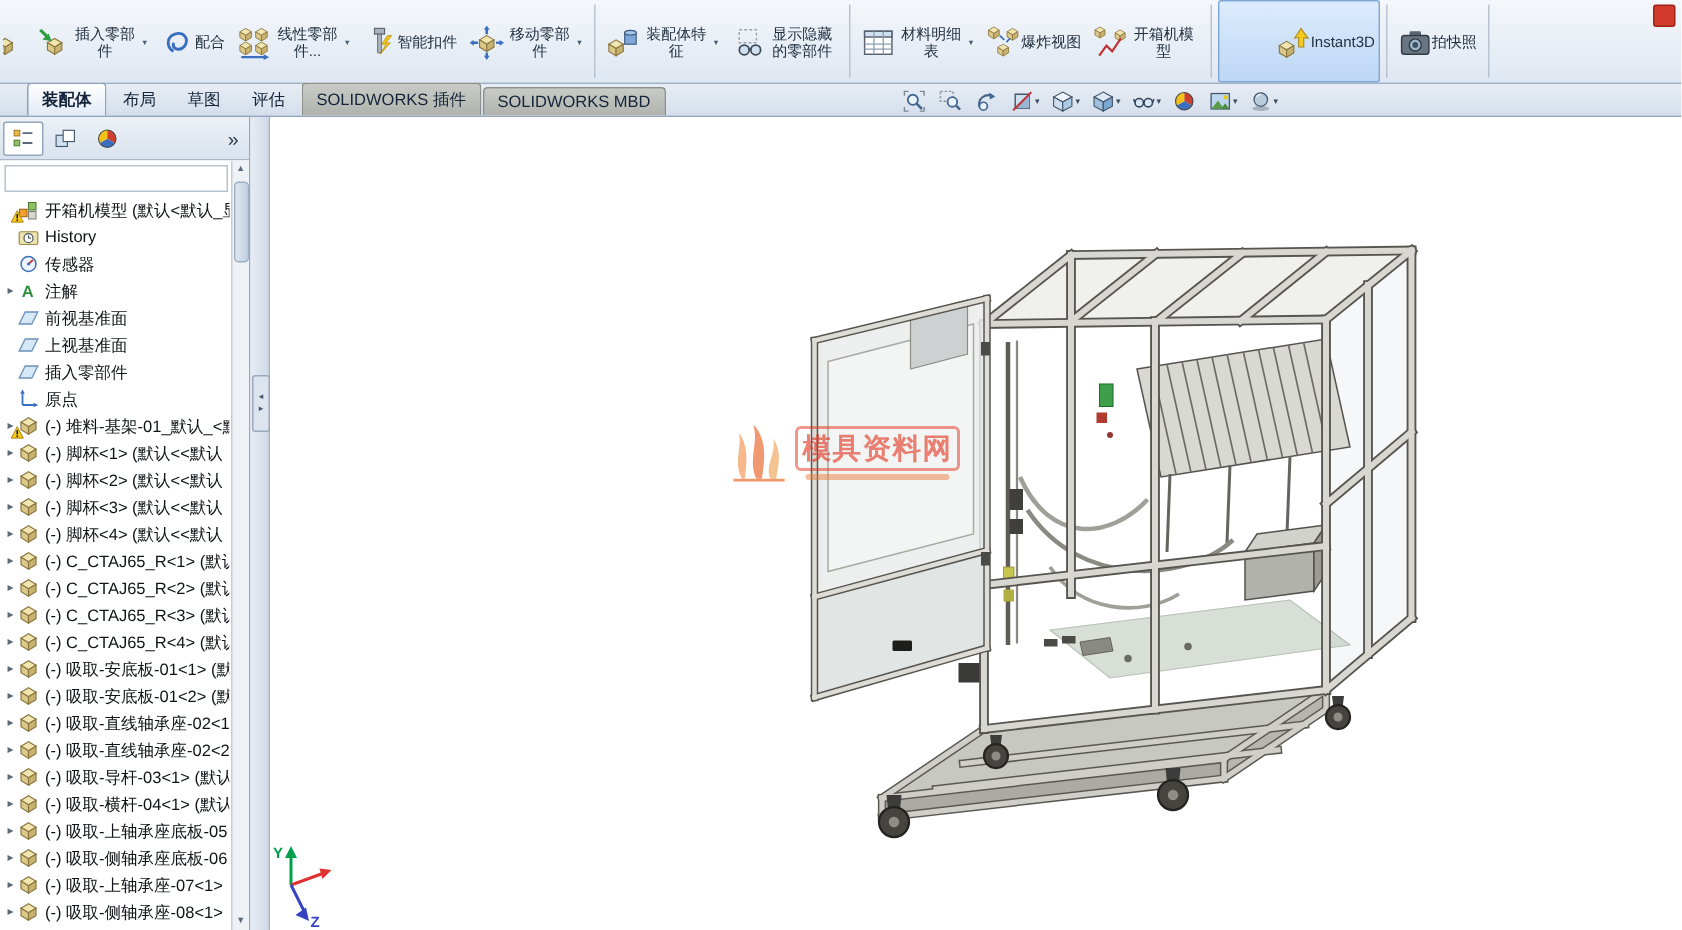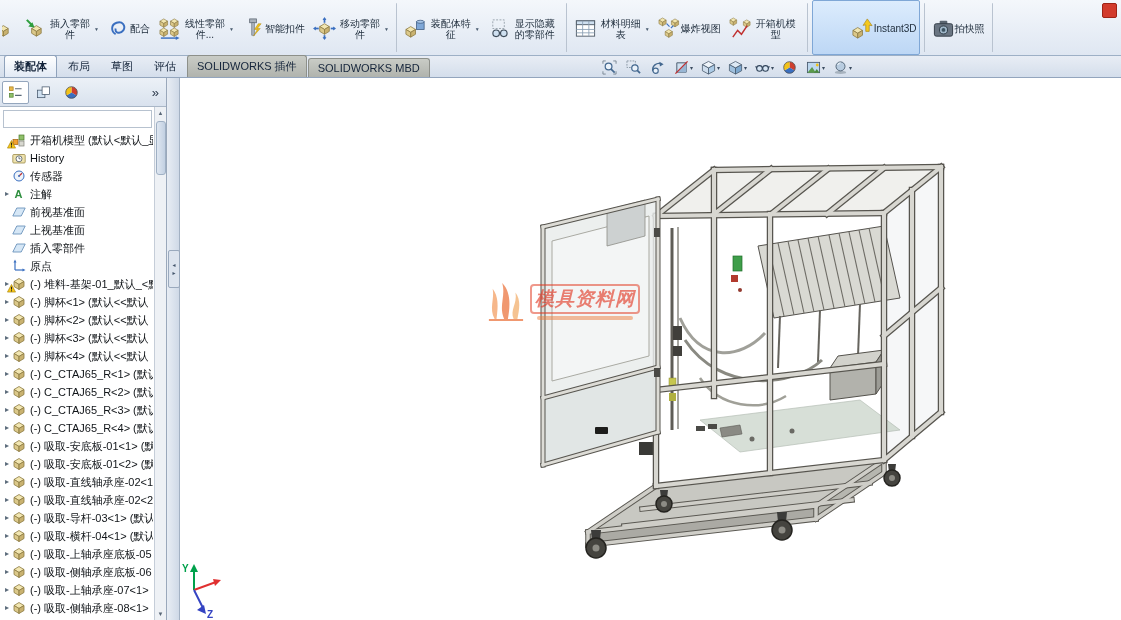--- a/index.html
+++ b/index.html
@@ -16,21 +16,21 @@
   .rarrow{font-size:5px;color:#47596d;line-height:5px;margin-top:1px;}
   .rbtn.active{background:linear-gradient(#dcecfd,#bdd7f5);border-color:#7fa7d6;padding-left:38px;}
   .rbtn.sep{width:1px;padding:0;margin:3px 3px;background:#b9c3d0;border:none;}
   .rbtn.partial{width:15px;overflow:hidden;padding-left:0;padding-right:0;}
   .rbtn.partial .ricon{margin-left:-12px;}
   #titlebar-frag{position:absolute;right:4px;top:3px;width:13px;height:13px;
     background:#d23b2c;border:1px solid #9e2316;border-radius:2px;}
   
   #tabstrip{position:absolute;left:0;top:56px;width:1121px;height:22px;box-sizing:border-box;
     background:linear-gradient(#e8edf5,#d4deeb);border-bottom:1px solid #93a5bd;
-    display:flex;align-items:flex-end;padding-left:4px;}
+    display:flex;align-items:flex-end;padding-left:18px;}
   .tab{font-size:11px;color:#14243a;padding:3px 9px;margin-right:1px;cursor:default;
     border:1px solid transparent;border-bottom:none;border-radius:3px 3px 0 0;white-space:nowrap;}
   .tab.active{background:linear-gradient(#ffffff,#e2eaf5);border-color:#8fa2bb;font-weight:bold;}
   .tab.addin{background:linear-gradient(#c9ccc6,#b0b3ad);border-color:#8d908a;}
   
   #viewtools{position:absolute;left:598px;top:57px;height:20px;display:flex;align-items:center;z-index:6;}
   .vbtn{display:flex;align-items:center;padding:1px 3px;border:1px solid transparent;border-radius:2px;}
   .vicon{width:15px;height:15px;}
   .vcaret{font-size:6px;color:#3c4c60;margin-left:1px;}
   
@@ -71,21 +71,21 @@
   #model{position:absolute;left:0;top:0;}
   .beamD{stroke:#57554f;stroke-width:6.5;fill:none;stroke-linecap:square;}
   .beamL{stroke:#d8d7d1;stroke-width:4;fill:none;stroke-linecap:square;}
   .beamD2{stroke:#57554f;stroke-width:5;fill:none;stroke-linecap:square;}
   .beamL2{stroke:#dddcd6;stroke-width:3;fill:none;stroke-linecap:square;}
   .beamD3{stroke:#5a5852;stroke-width:5.5;fill:none;stroke-linecap:square;}
   .beamL3{stroke:#cfcec8;stroke-width:3.5;fill:none;stroke-linecap:square;}
   #watermark{position:absolute;left:307px;top:203px;display:flex;align-items:center;gap:5px;
     opacity:.62;pointer-events:none;}
   #watermark .wm-logo{width:38px;height:42px;}
-  .wm-right{display:flex;flex-direction:column;align-items:center;font-style:italic;}
+  .wm-right{display:flex;flex-direction:column;align-items:center;}
   .wm-text{font-size:19px;font-weight:bold;color:#e2341f;border:2px solid rgba(226,60,35,.85);
     border-radius:4px;padding:0 3px;letter-spacing:1px;white-space:nowrap;}
   .wm-caption-bar{height:4px;width:96px;background:rgba(238,125,60,.8);margin-top:2px;border-radius:2px;}
 </style>
 </head>
 <body>
 
 <svg width="0" height="0" style="position:absolute" aria-hidden="true">
     <defs>
   <g id="g-cube">

